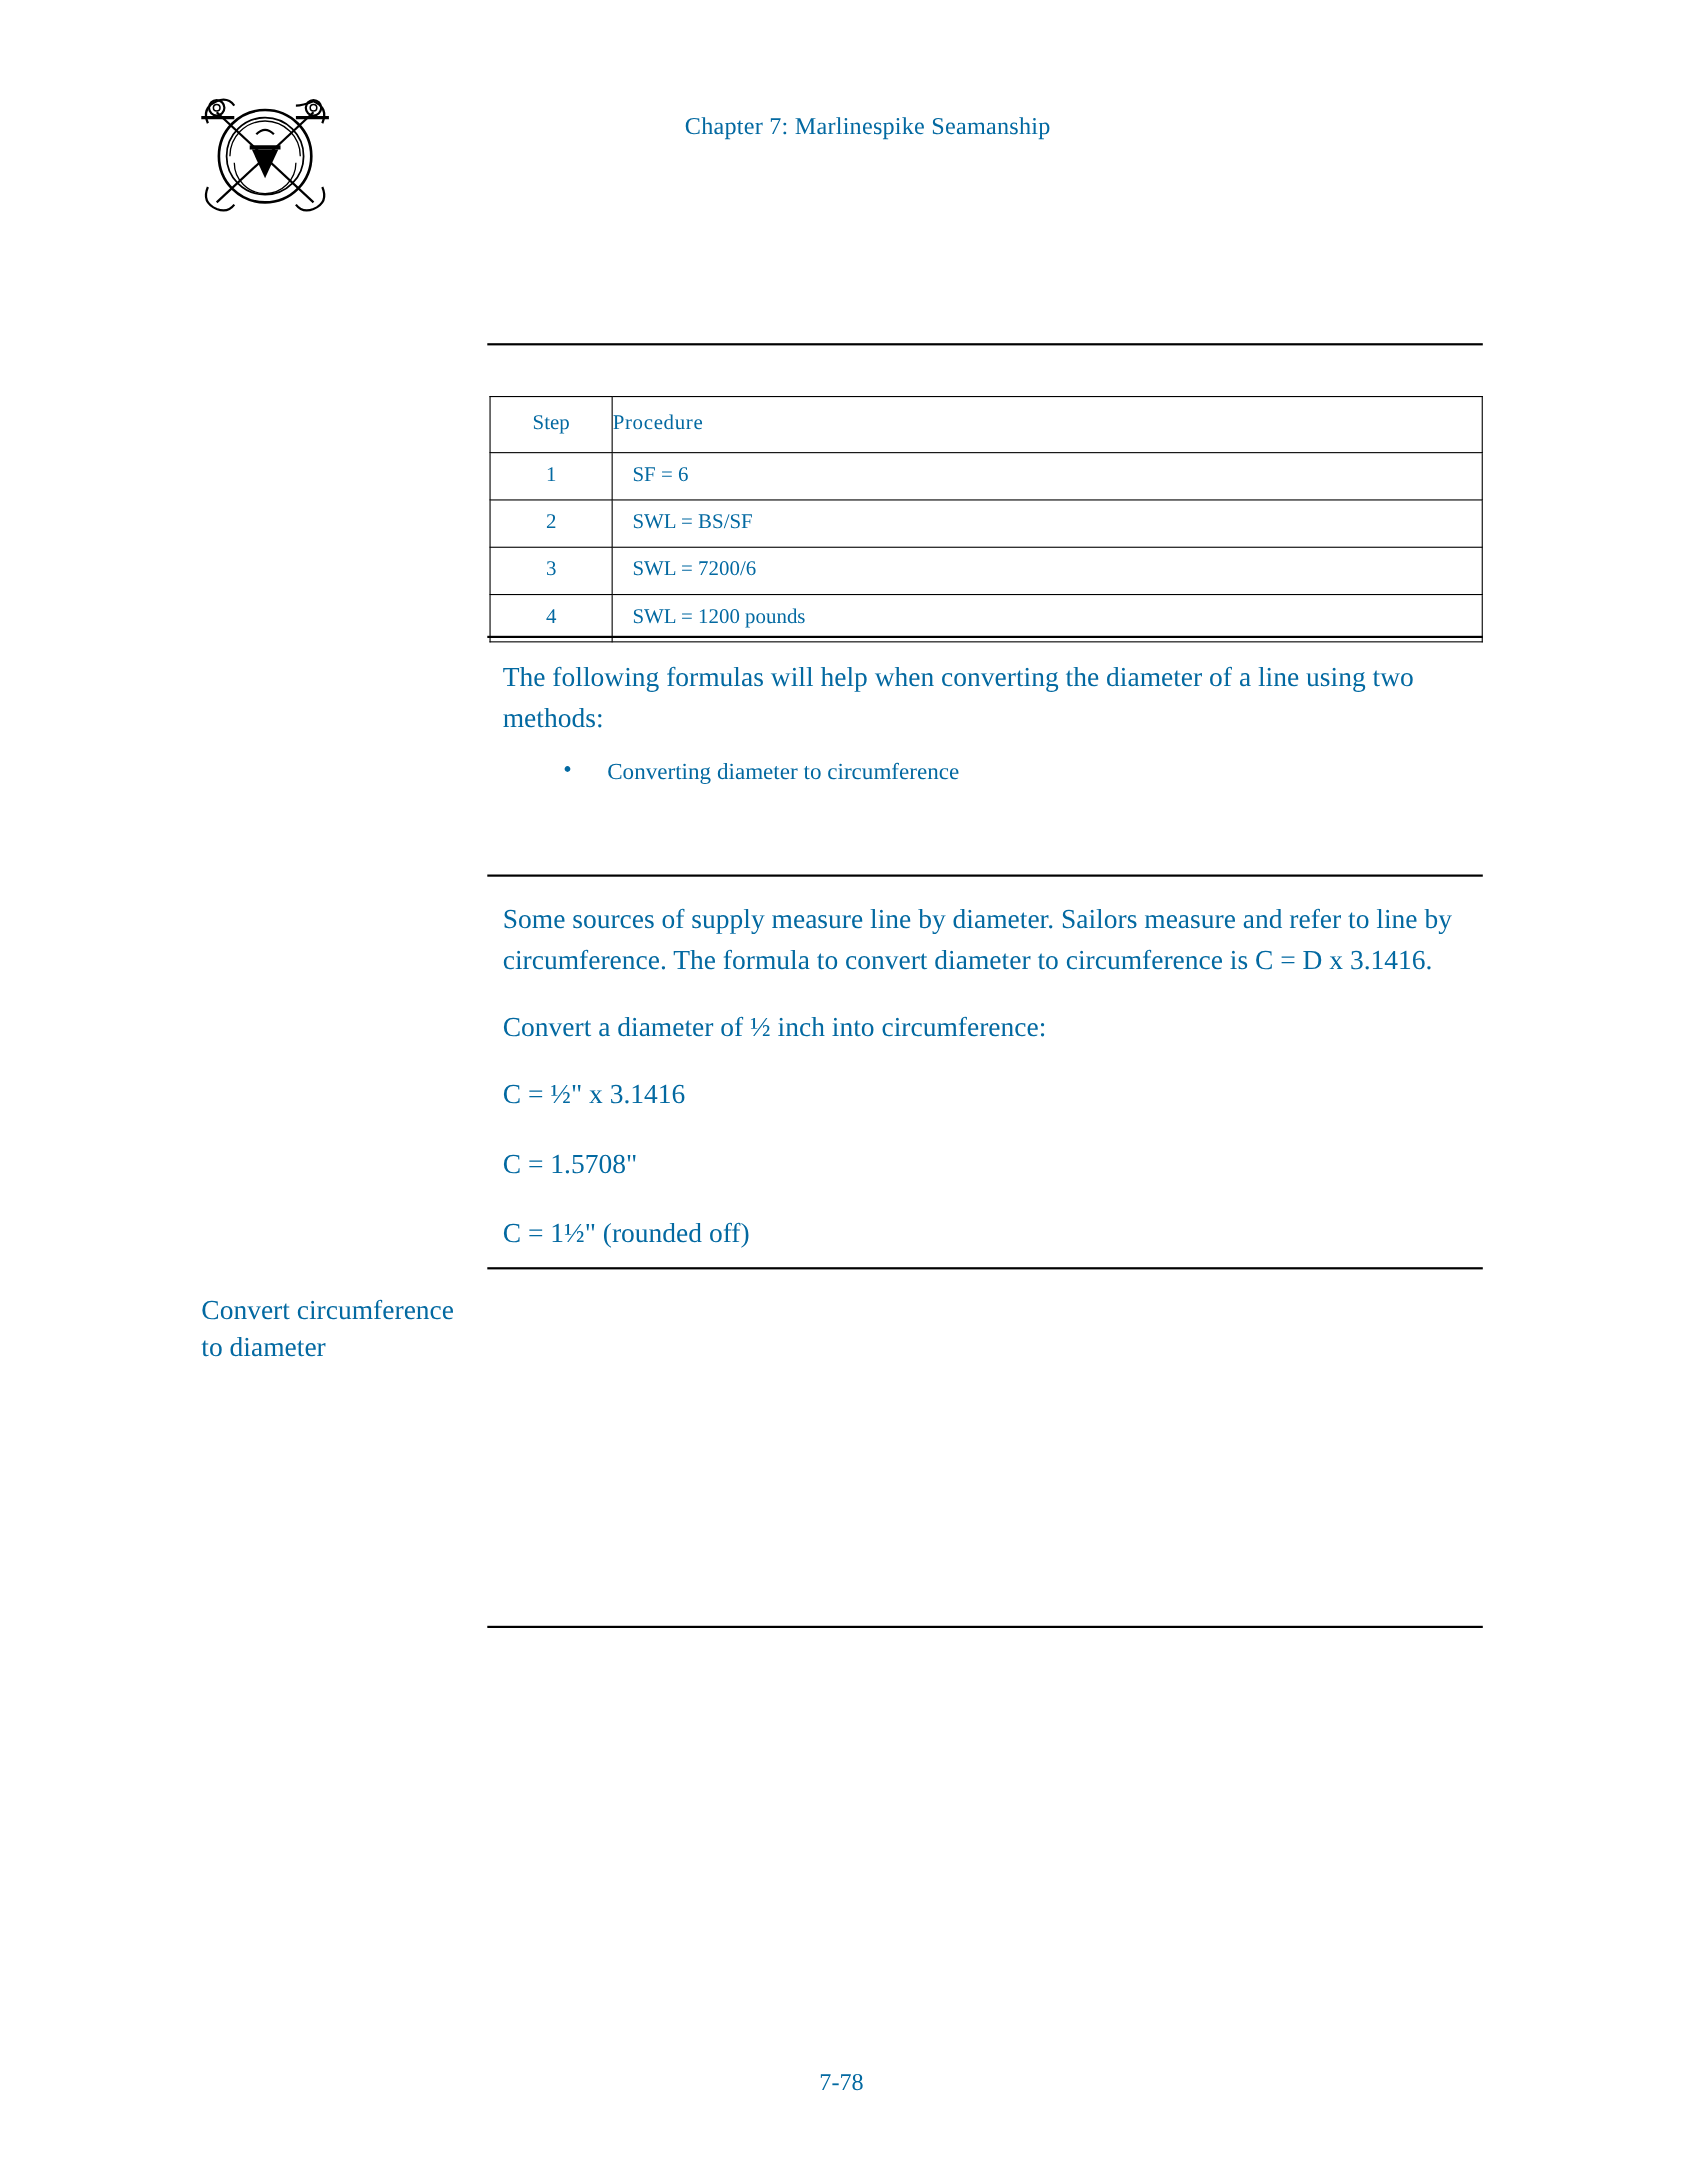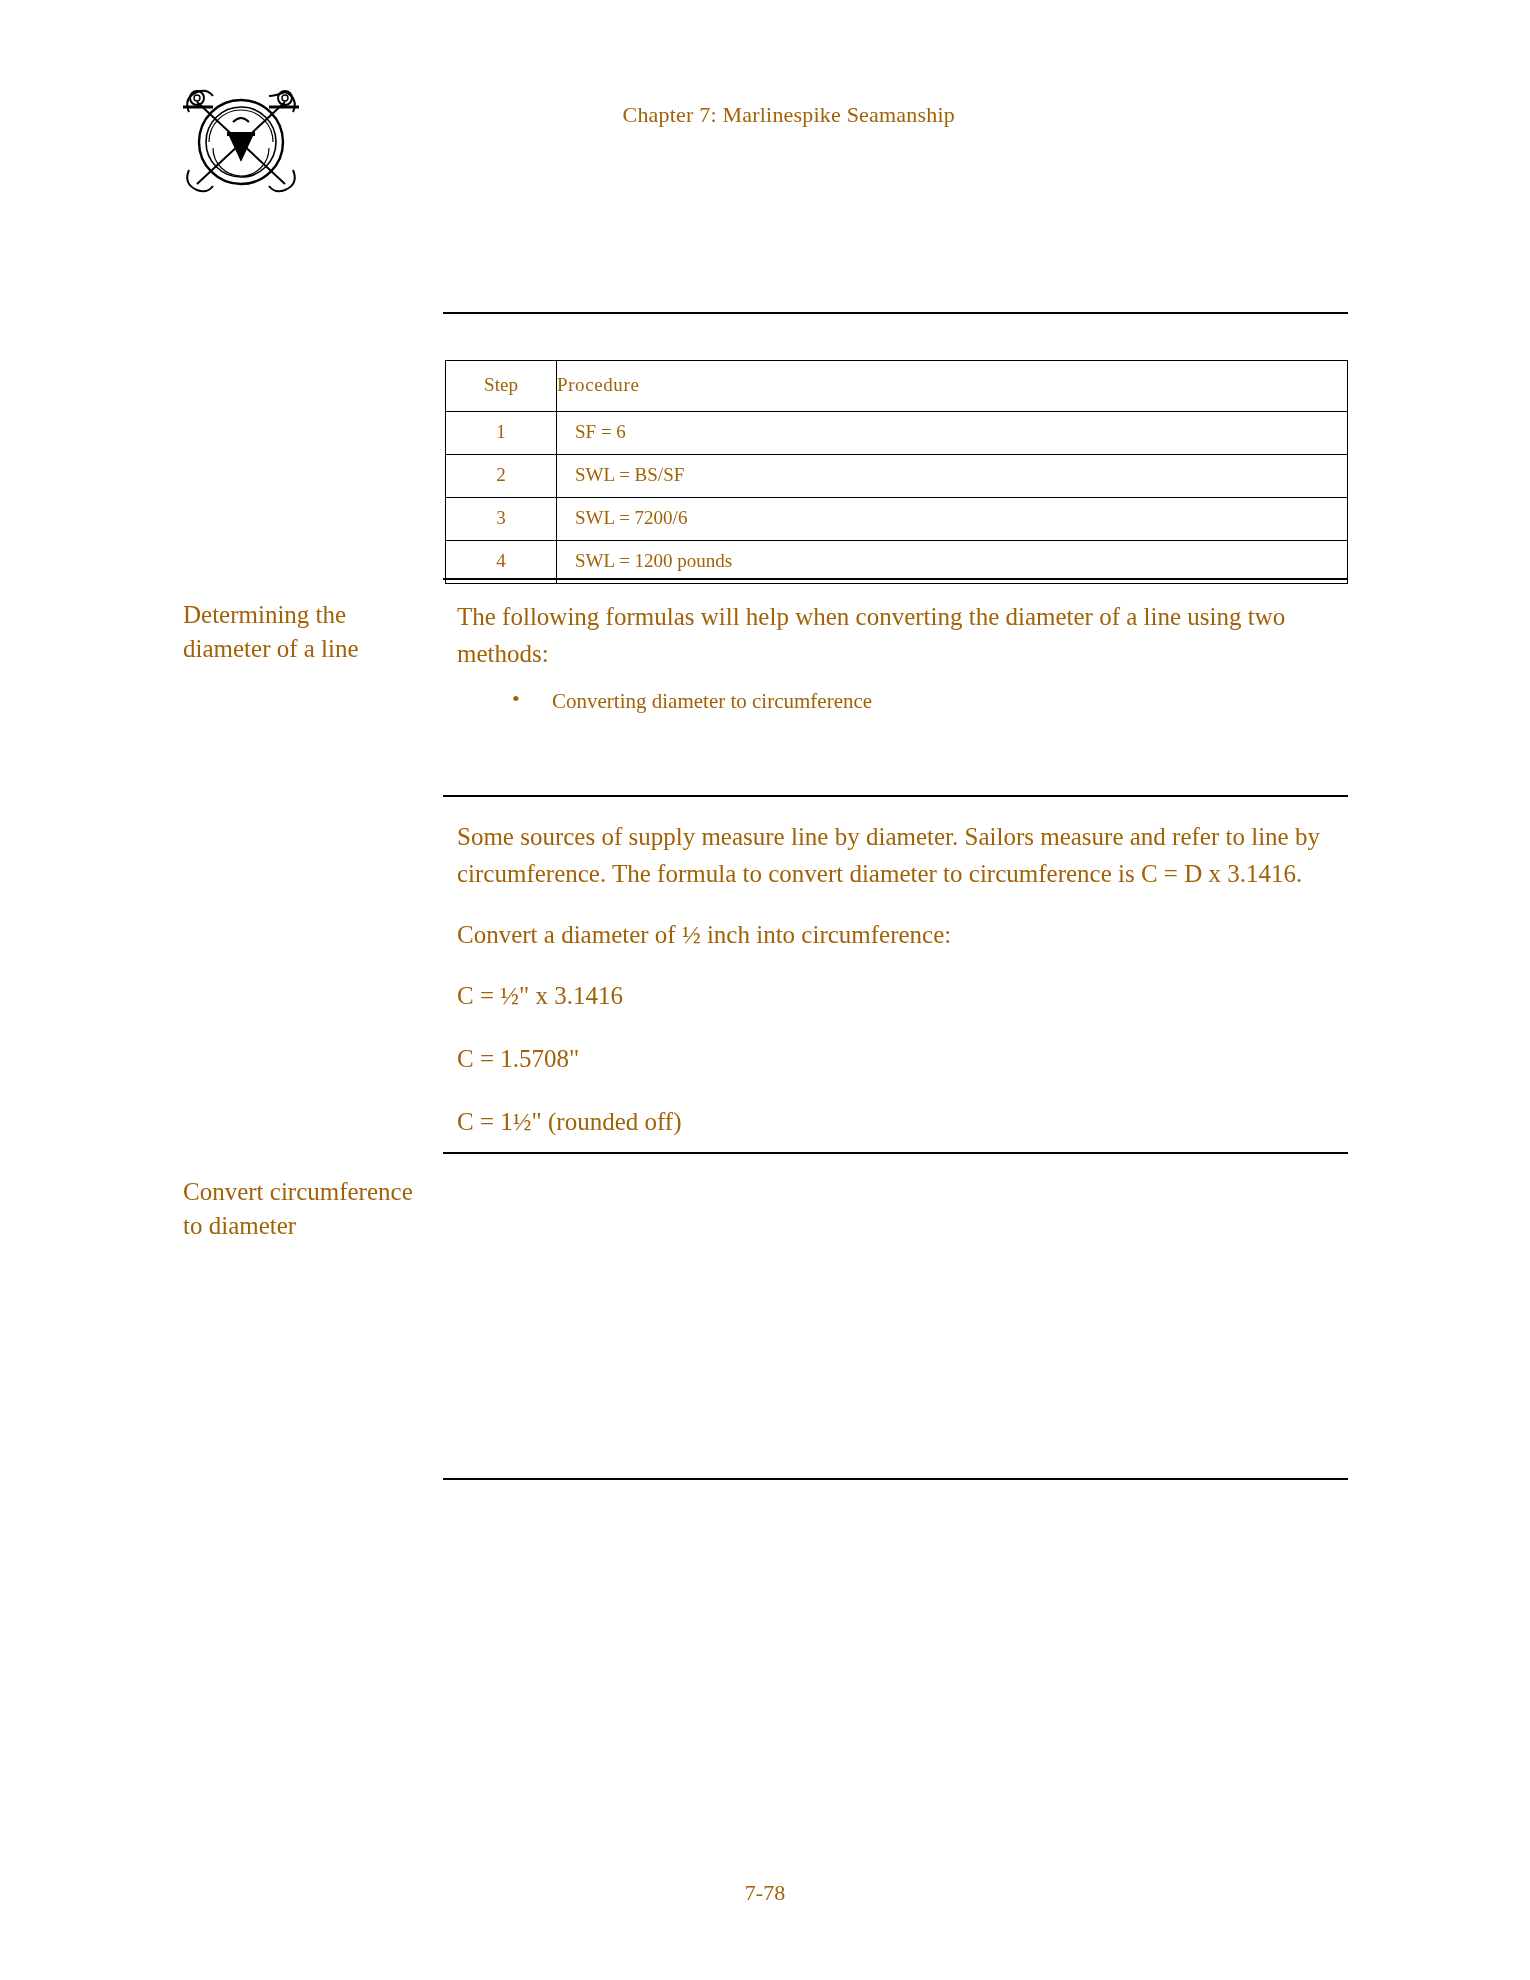--- a/index.html
+++ b/index.html
@@ -6,21 +6,21 @@
     margin: 0;
     padding: 0;
     background: #ffffff;
   }
   .page {
     position: relative;
     width: 1530px;
     height: 1980px;
     background: #ffffff;
     font-family: "Liberation Serif", "DejaVu Serif", serif;
-    color: #a16207;
+    color: #0369a1;
     overflow: hidden;
   }
 
   
   .header {
     position: absolute;
     top: 70px;
     left: 175px;
     right: 145px;
     height: 140px;
@@ -209,21 +209,20 @@
       </tr>
       <tr>
         <td class="col-step">4</td>
         <td class="col-proc">SWL = 1200 pounds</td>
       </tr>
     </tbody>
   </table>
 
   <div class="rule" style="top:578px;"></div>
 
-  <div class="sec-label" style="top:598px;">Determining the diameter of a line</div>
   <div class="sec-body" style="top:598px;">
     <p class="tight">The following formulas will help when converting the diameter of a line using two methods:</p>
     <ul class="bullets">
       <li>Converting diameter to circumference</li>
     </ul>
   </div>
 
   <div class="rule" style="top:795px;"></div>
 
   <div class="sec-body" style="top:818px;">

